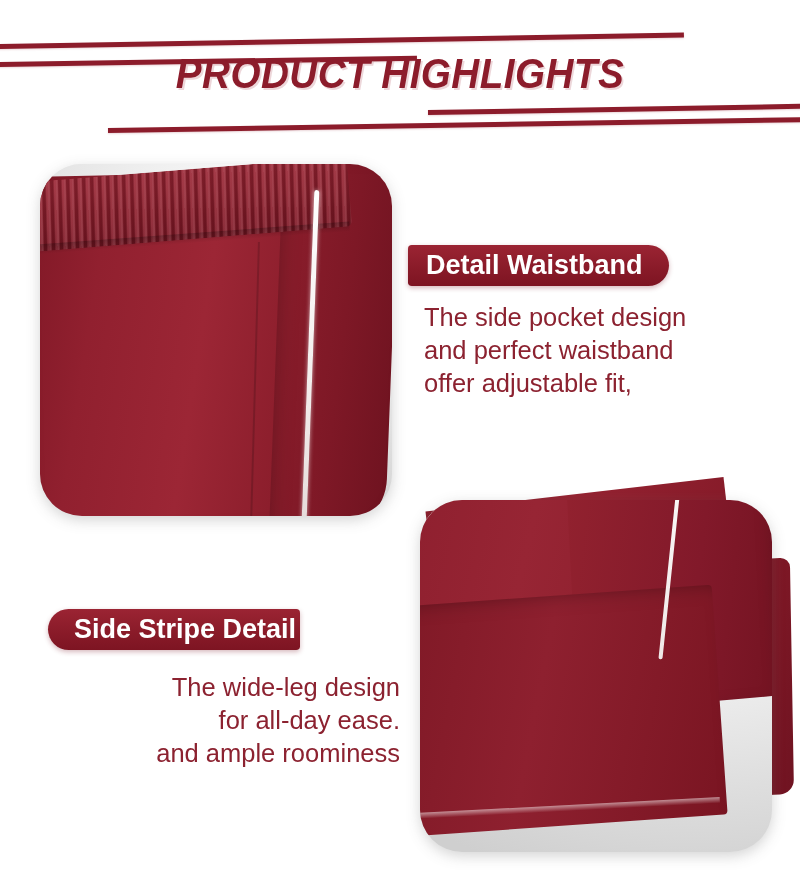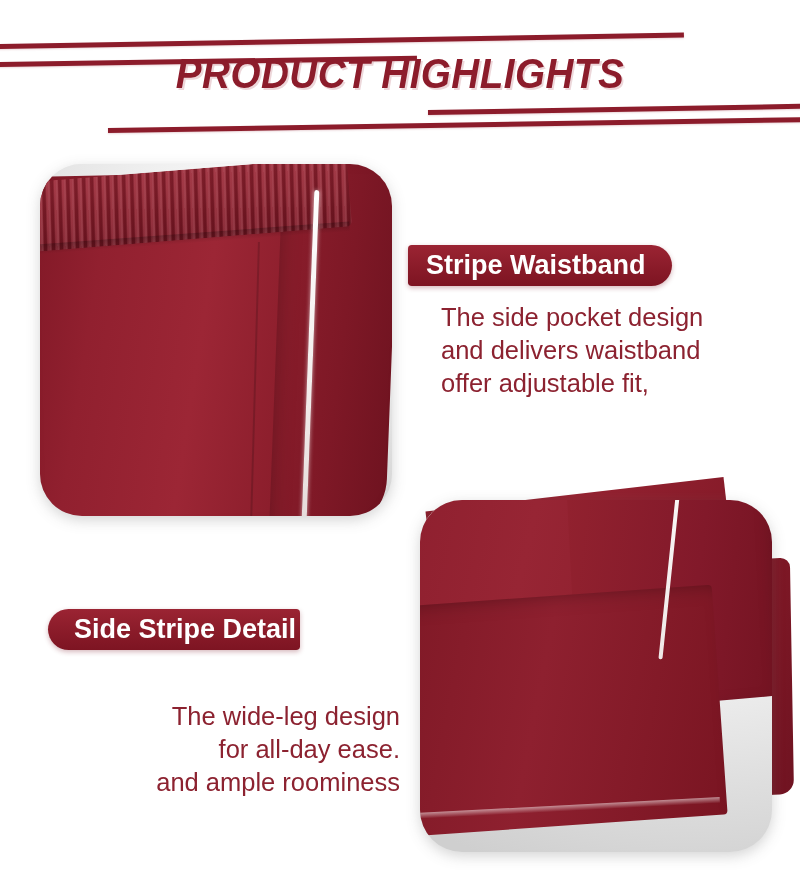--- a/index.html
+++ b/index.html
@@ -114,22 +114,22 @@
          color:#fff;font-weight:bold;white-space:nowrap;
          box-shadow:0 2px 5px rgba(120,20,35,.3);}
   .badge-one{left:408px;top:245px;height:41px;padding:0 26px 0 18px;
              border-radius:4px 22px 22px 4px;font-size:27px;}
   .badge-two{left:48px;top:609px;height:41px;padding:0 4px 0 26px;
              border-radius:22px 4px 4px 22px;font-size:27px;}
   .badge span{display:block;line-height:41px;}
 
   
   .copy{position:absolute;color:#8C2230;font-size:25.5px;line-height:33px;}
-  .copy-one{left:424px;top:301px;width:360px;text-align:left;margin-left:17px;}
-  .copy-two{left:18px;top:671px;width:382px;text-align:right;margin-top:29px;}
+  .copy-one{left:424px;top:301px;width:360px;text-align:left;}
+  .copy-two{left:18px;top:671px;width:382px;text-align:right;}
   .copy .line{display:block;}
 </style>
 </head>
 <body>
 
 <div class="stage">
 
   <div class="header">
     <div class="rule r-top-long"></div>
     <div class="rule r-top-short"></div>
@@ -144,26 +144,26 @@
       <div class="garment-a"></div>
       <div class="garment-a2"></div>
       <div class="waistband"></div>
       <div class="waistband-edge"></div>
       <div class="seam-a"></div>
       <div class="stripe-a"></div>
     </div>
   </div>
 
   <div class="badge badge-one">
-    <span>Stripe Waistband</span>
+    <span>Detail Waistband</span>
   </div>
 
   <div class="copy copy-one">
     <span class="line">The side pocket design</span>
-    <span class="line">and delivers waistband</span>
+    <span class="line">and perfect waistband</span>
     <span class="line">offer adjustable fit,</span>
   </div>
 
   <div class="badge badge-two">
     <span>Side Stripe Detail</span>
   </div>
 
   <div class="copy copy-two">
     <span class="line">The wide-leg design</span>
     <span class="line">for all-day ease.</span>

